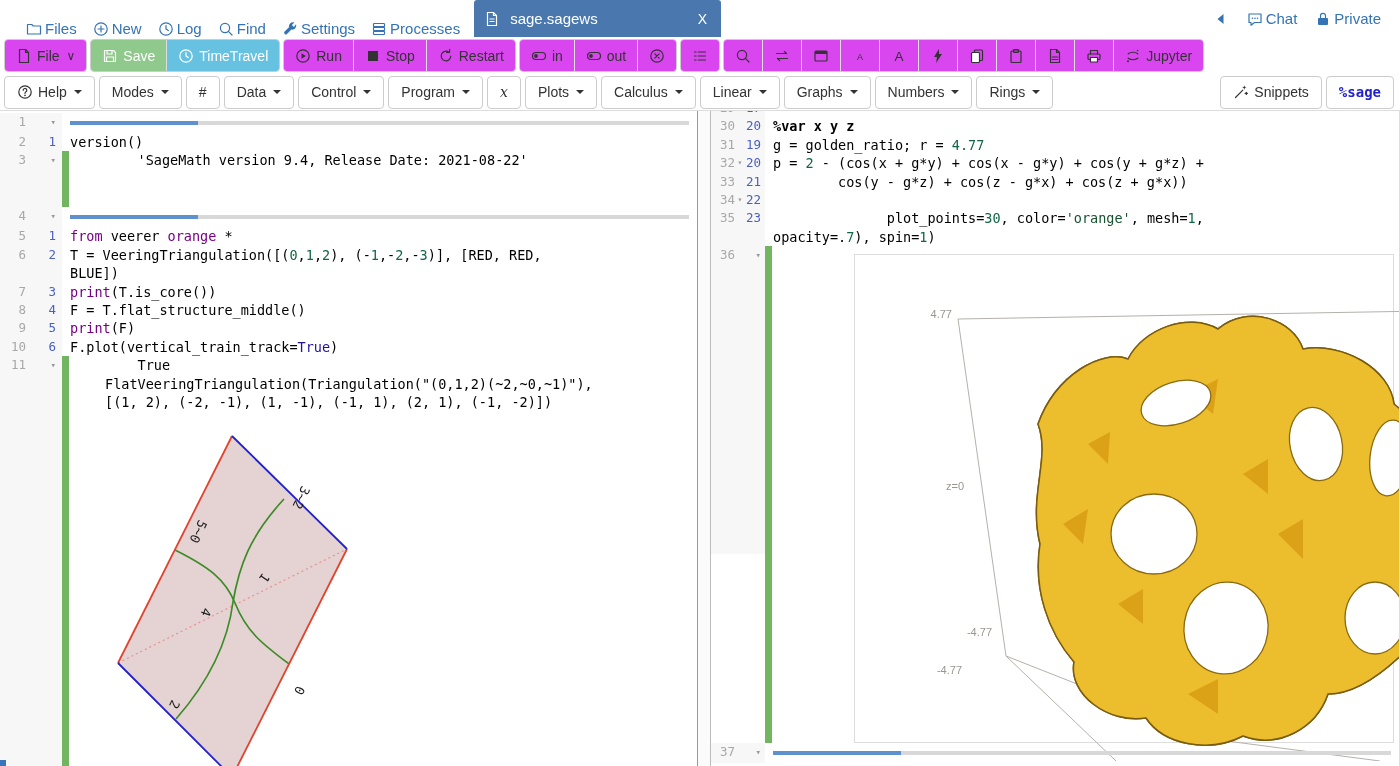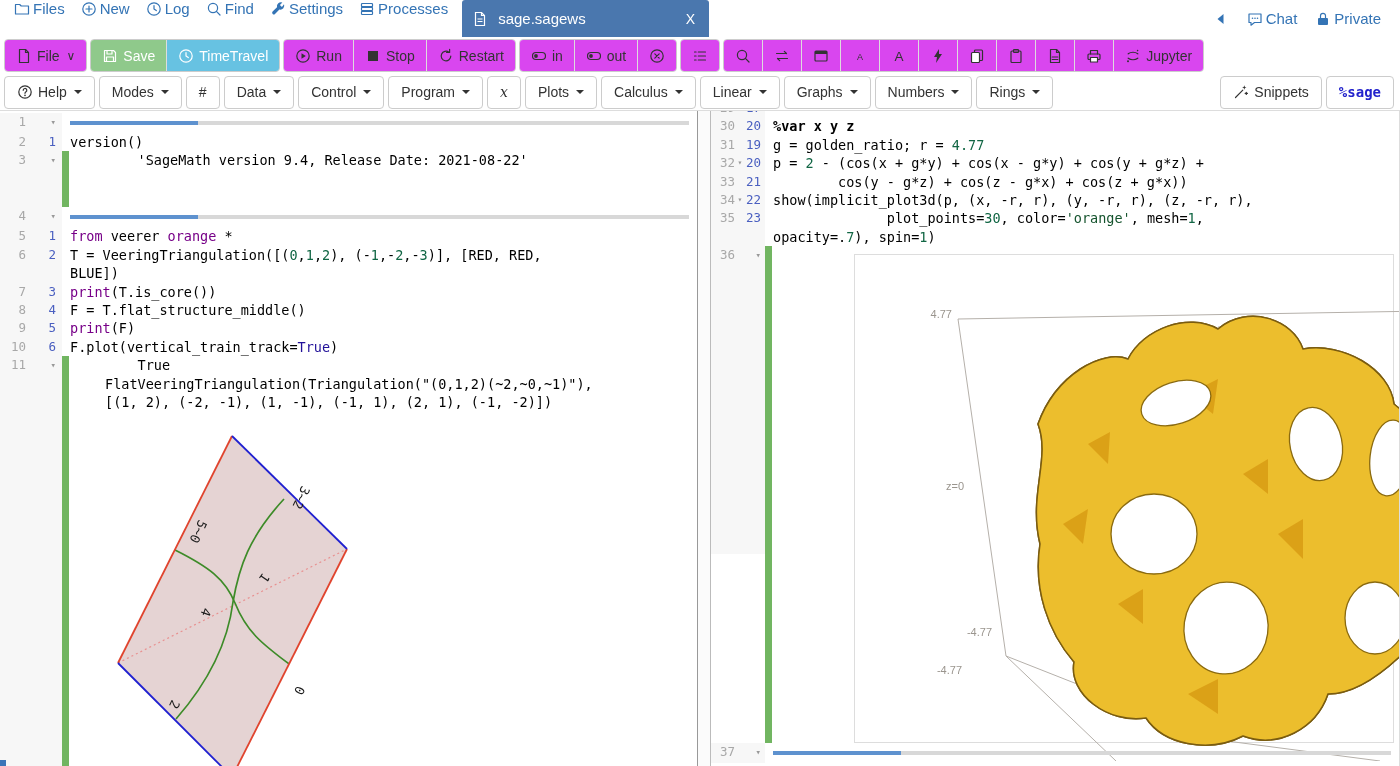--- a/index.html
+++ b/index.html
@@ -2,21 +2,21 @@
 <html><head>
 <meta charset="utf-8">
 <style>
   * { margin:0; padding:0; box-sizing:border-box; }
   html,body { width:1400px; height:766px; overflow:hidden; background:#fff;
               font-family:"Liberation Sans", sans-serif; }
   .app { width:1400px; height:766px; display:flex; flex-direction:column; position:relative; }
 
   
   .tabbar { height:37px; flex:0 0 37px; display:flex; align-items:stretch; background:#fff; }
-  .nav-left { display:flex; align-items:flex-start; padding-left:6px; }
+  .nav-left { display:flex; align-items:flex-end; padding-left:18px; }
   .nav-item { display:flex; align-items:center; gap:3px; color:#3474b5; font-size:15px;
               padding:0 8px; cursor:pointer; white-space:nowrap; }
   .file-tab { margin-left:6px; width:247px; background:#4a77ae; color:#fff; display:flex;
               align-items:center; padding:0 10px; font-size:15px; border-radius:3px 3px 0 0; }
   .file-tab .lbl { flex:1; margin-left:10px; }
   .file-tab .close { font-size:14px; padding:0 4px; cursor:pointer; }
   .nav-right { margin-left:auto; display:flex; align-items:center; padding-right:10px; }
   .nav-right .nav-item { padding:0 9px; }
 
   
@@ -612,21 +612,20 @@
             <span class="gi">21</span>
           </div>
           <div class="code"><span class="cp">        cos(y - g*z) + cos(z - g*x) + cos(z + g*x))</span></div>
         </div>
         <div class="crow">
           <div class="gut">
             <span class="gn">34</span>
             <span class="gf">▾</span>
             <span class="gi">22</span>
           </div>
-          <div class="code"><span class="cp">show(implicit_plot3d(p, (x, -r, r), (y, -r, r), (z, -r, r),</span></div>
         </div>
         <div class="crow">
           <div class="gut">
             <span class="gn">35</span>
             <span class="gf"></span>
             <span class="gi">23</span>
           </div>
           <div class="code"><span class="cp">              plot_points=</span><span class="cn">30</span><span class="cp">, color=</span><span class="cs">'orange'</span><span class="cp">, mesh=</span><span class="cn">1</span><span class="cp">,</span></div>
         </div>
         <div class="crow">

